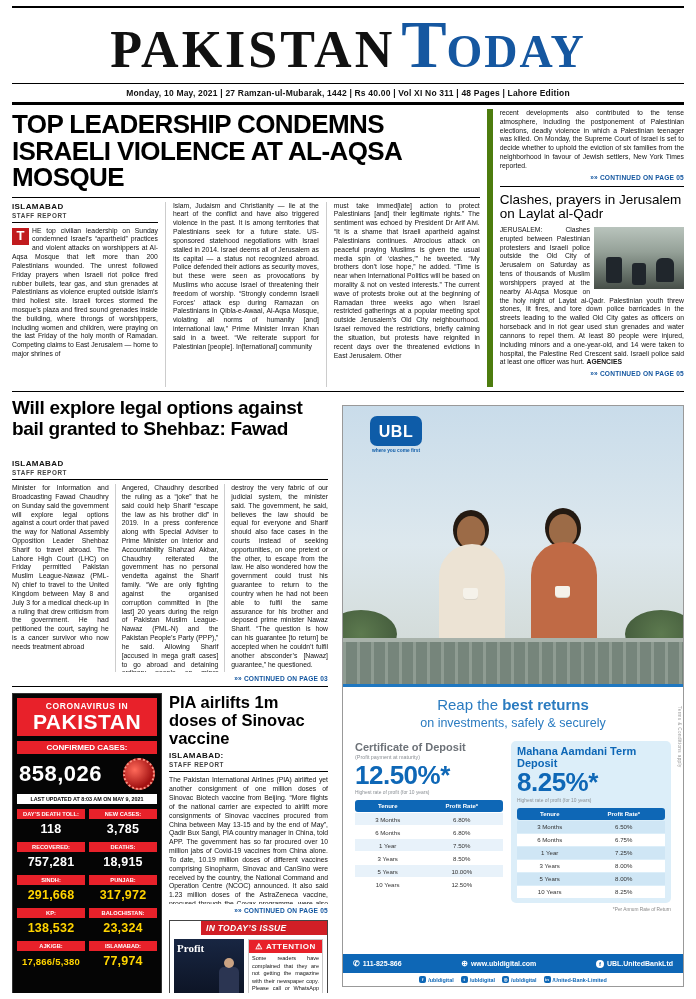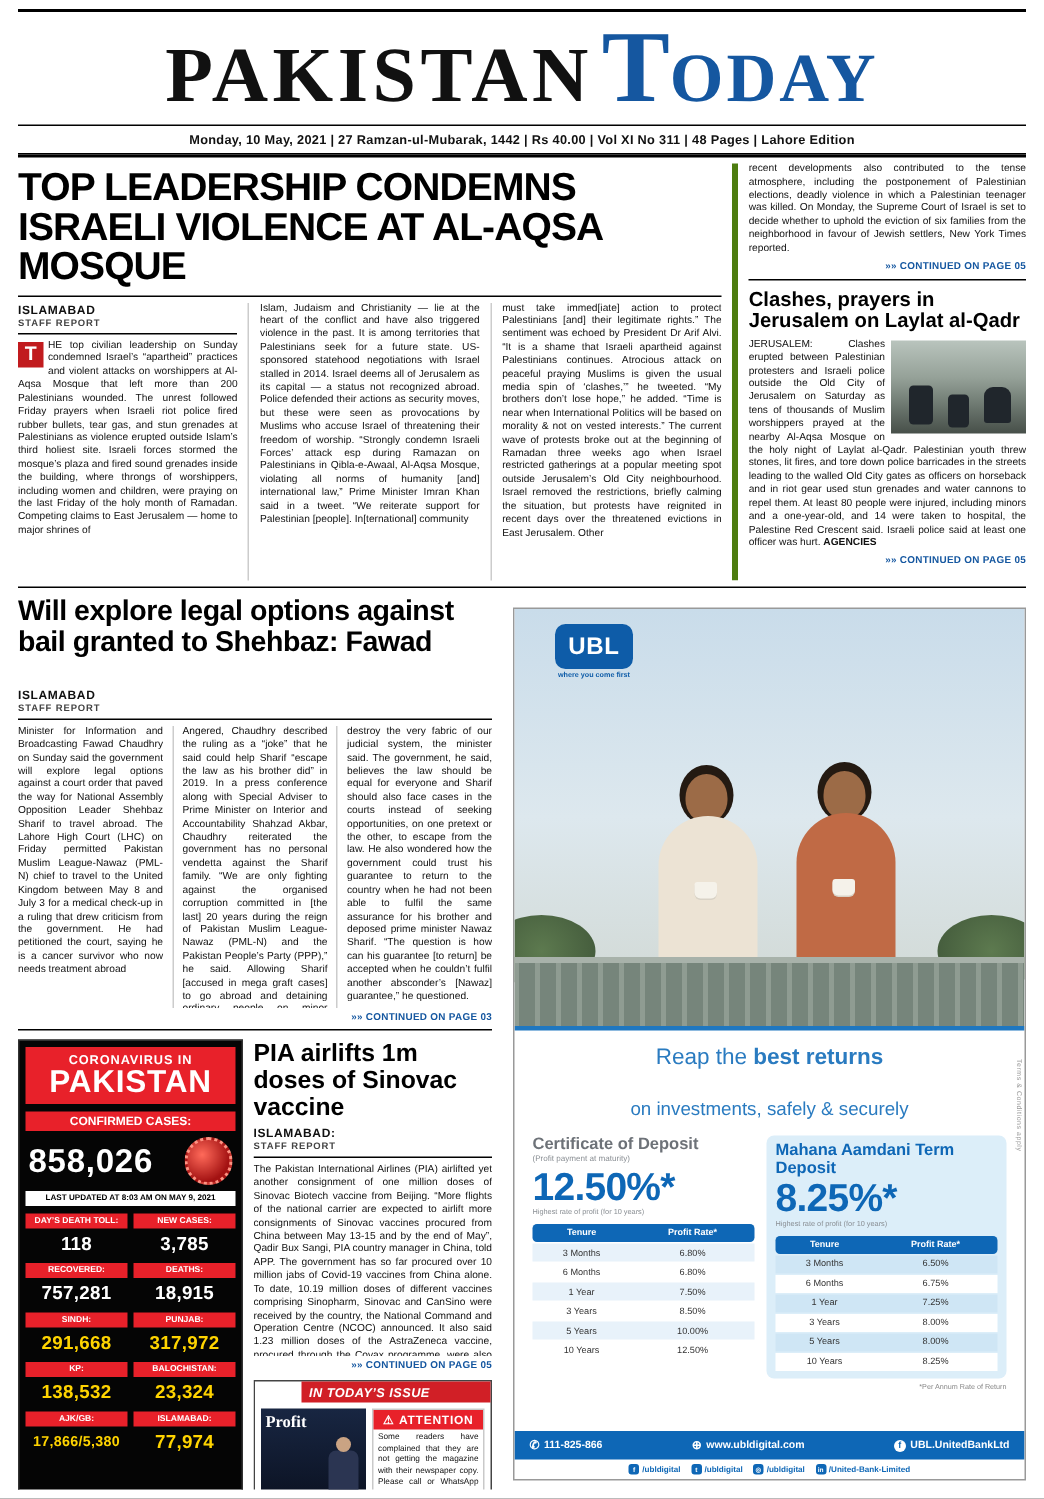--- a/index.html
+++ b/index.html
@@ -18,31 +18,31 @@
   
   .rule{border-top:1.5px solid #000;margin:4px 0;}
   .continued{color:#1557a0;font-weight:700;font-size:6.6px;text-align:right;margin:3px 0 1px;letter-spacing:.2px;}
   .chev{color:#1557a0;font-weight:700;margin-right:2px;}
   .byline-city{font-weight:700;font-size:8px;letter-spacing:.4px;}
   .byline-role{font-size:6.3px;font-weight:700;color:#444;letter-spacing:.6px;margin-top:1px;}
   .byline{border-bottom:1px solid #000;padding-bottom:3px;margin-bottom:4px;}
   .body-text{font-size:6.8px;line-height:1.3;text-align:justify;}
   
   .top-section{display:flex;margin:0 12px;border-top:2px solid #000;padding-top:4px;height:278px;overflow:hidden;}
-  .lead{width:472px;padding-right:7px;border-right:4px solid #4d7c0f;}
+  .lead{width:472px;padding-right:7px;border-right:6px solid #4d7c0f;}
   .lead-headline{font-size:26px;font-weight:900;line-height:1.02;letter-spacing:-.6px;color:#000;
                  margin:2px 0 4px;border-bottom:1px solid #000;padding-bottom:6px;}
   .lead-cols{display:flex;height:200px;overflow:hidden;}
   .lead-col{flex:1;padding:0 7px;border-right:1px solid #ccc;overflow:hidden;}
   .lead-col:first-child{padding-left:0;}
   .lead-col:last-child{border-right:none;padding-right:0;}
   .dropcap{float:left;width:17px;height:17px;background:#c11b1e;color:#fff;font-weight:900;font-size:13px;
            display:flex;align-items:center;justify-content:center;margin:1px 3px 0 0;}
   .topright{width:186px;padding-left:7px;display:flex;flex-direction:column;overflow:hidden;}
-  .jeru-headline{font-size:13.5px;font-weight:700;line-height:1.08;margin:2px 0 4px;color:#000;}
+  .jeru-headline{font-size:13.5px;font-weight:400;line-height:1.08;margin:2px 0 4px;color:#000;}
   .jeru-photo{float:right;width:90px;height:62px;margin:1px 0 3px 4px;position:relative;overflow:hidden;
               background:linear-gradient(180deg,#b9c4bd 0%,#95a198 40%,#6a756d 72%,#474f49 100%);}
   .jeru-fig{position:absolute;background:#20262c;border-radius:3px;}
   .jeru-fig.f1{width:16px;height:26px;left:12px;bottom:6px;}
   .jeru-fig.f2{width:14px;height:22px;left:38px;bottom:4px;}
   .jeru-fig.f3{width:18px;height:24px;right:10px;bottom:7px;border-radius:6px 6px 2px 2px;}
   .agency{font-weight:800;}
   
   .bottom-section{display:flex;margin:4px 12px 0;border-top:1.5px solid #000;padding-top:5px;height:596px;overflow:hidden;}
   .left-col{width:316px;padding-right:7px;}
@@ -103,21 +103,21 @@
   .person .hair{position:absolute;width:36px;height:40px;border-radius:50%;background:#241a12;top:0;left:14px;}
   .person .head{position:absolute;width:28px;height:32px;border-radius:50% 50% 46% 46%;background:#9c6b47;top:6px;left:18px;}
   .person .torso{position:absolute;top:34px;left:0;width:66px;height:100px;border-radius:34px 34px 0 0;}
   .person .mug{position:absolute;width:15px;height:11px;background:#f5f2ea;border-radius:2px 2px 4px 4px;top:78px;left:24px;box-shadow:0 1px 0 #d8d2c6;}
   .person-a{left:96px;bottom:34px;width:66px;height:140px;}
   .person-a .torso{background:#ece3d4;}
   .person-b{left:188px;bottom:30px;width:66px;height:146px;}
   .person-b .torso{background:#c06a45;}
   .ad-headline{border-top:3px solid #1f77c0;text-align:center;padding:8px 4px 5px;color:#2a7bc0;font-size:15px;line-height:1.3;}
   .ad-headline b{font-weight:800;}
-  .ad-headline .line2{font-size:12.5px;display:block;margin-top:16px;}
+  .ad-headline .line2{font-size:12.5px;display:block;}
   .ad-panels{display:flex;gap:8px;padding:5px 12px 2px;}
   .panel{flex:1;min-width:0;}
   .panel-title-gray{color:#6d7278;font-weight:700;font-size:11px;line-height:1.1;}
   .panel-title-blue{color:#0e67b6;font-weight:800;font-size:11px;line-height:1.12;}
   .panel-sub{color:#8a8f94;font-size:5.4px;margin:1px 0 2px;}
   .panel-rate{color:#0e67b6;font-weight:900;font-size:26px;letter-spacing:-.5px;line-height:1.05;}
   .panel-note{font-size:4.9px;color:#8a8f94;margin:1px 0 4px;}
   .rate-table{width:100%;border-collapse:separate;border-spacing:0 1px;}
   .rate-table th{background:#0e67b6;color:#fff;font-size:6px;padding:3px 2px;font-weight:700;}
   .rate-table th:first-child{border-radius:3px 0 0 3px;}

